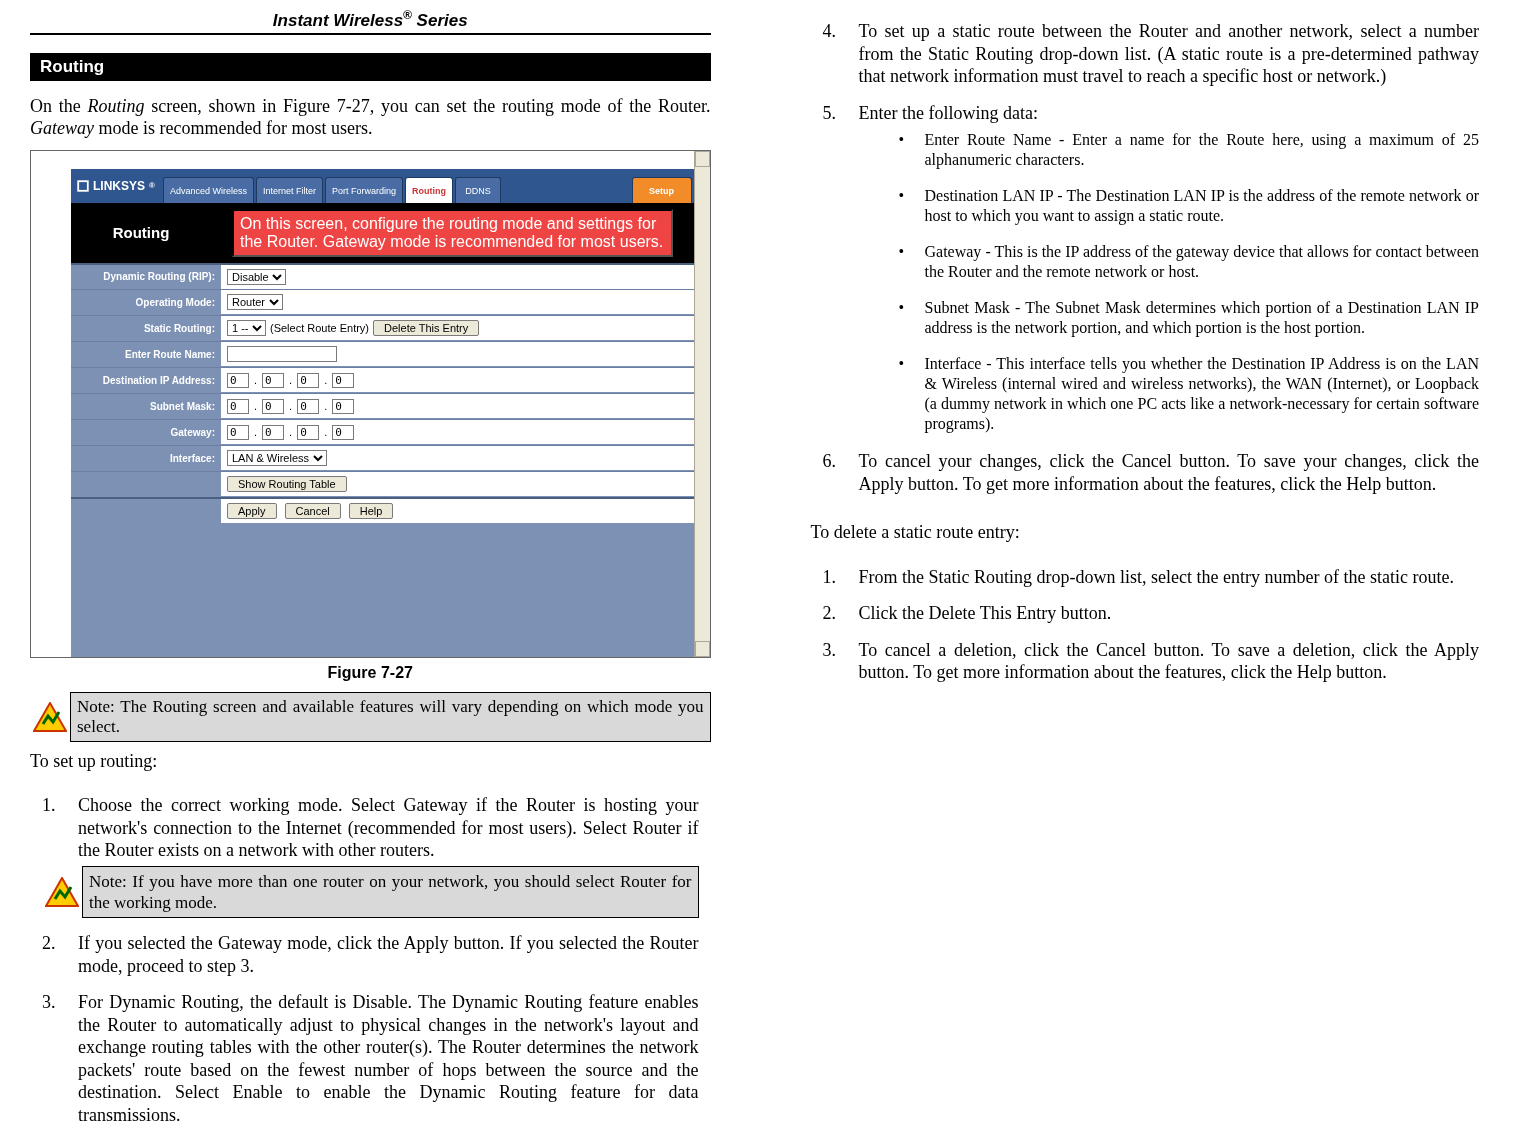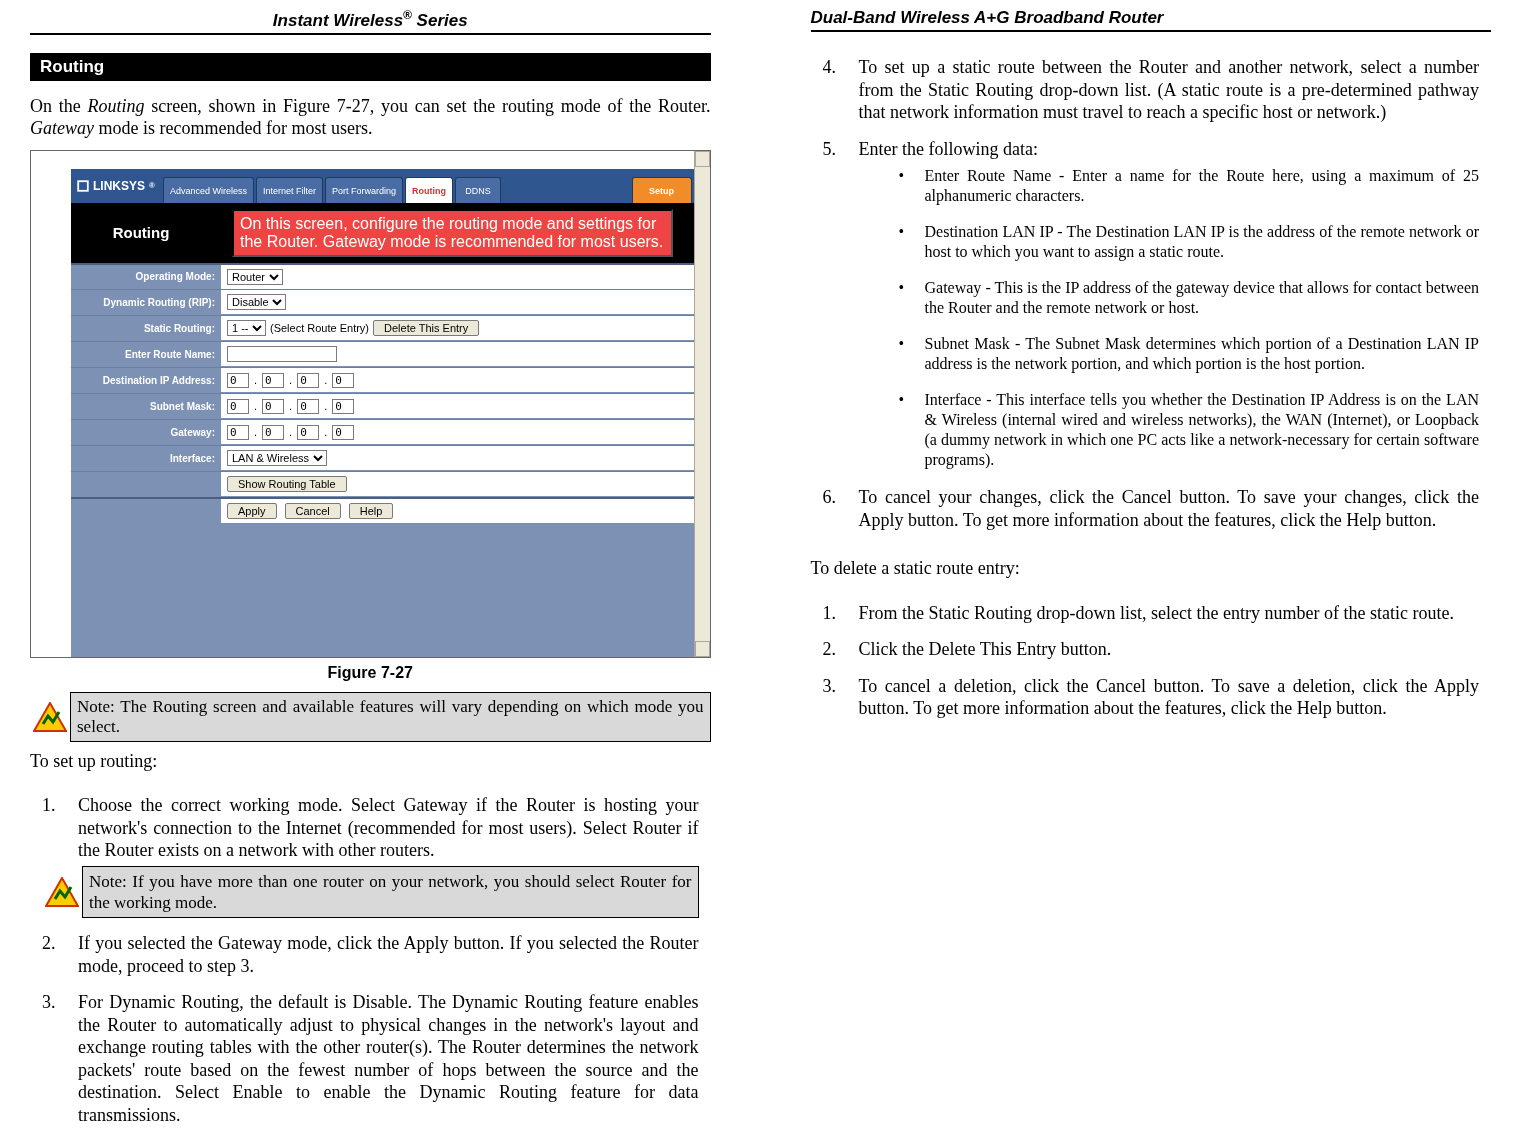--- a/index.html
+++ b/index.html
@@ -271,29 +271,29 @@
           <div class="tab">DDNS</div>
           <div class="tab-spacer"></div>
           <div class="tab setup">Setup</div>
         </div>
         <div class="shot-titlebar">
           <div class="shot-title">Routing</div>
           <div class="shot-desc">On this screen, configure the routing mode and settings for the Router. Gateway mode is recommended for most users.</div>
         </div>
         <div class="shot-body">
           <div class="form-row">
+            <div class="form-label">Dynamic Routing (RIP):</div>
+            <div class="form-cell">
+                <select><option>Disable</option></select>
+              </div>
+          </div>
+          <div class="form-row">
             <div class="form-label">Operating Mode:</div>
             <div class="form-cell">
                 <select><option>Router</option></select>
-              </div>
-          </div>
-          <div class="form-row">
-            <div class="form-label">Dynamic Routing (RIP):</div>
-            <div class="form-cell">
-                <select><option>Disable</option></select>
               </div>
           </div>
           <div class="form-row">
             <div class="form-label">Static Routing:</div>
             <div class="form-cell">
               <select><option>1 --</option></select>
               <span>(Select Route Entry)</span>
               <button class="btn">Delete This Entry</button>
             </div>
           </div>
@@ -399,21 +399,20 @@
       </li>
       <li>
         <span>For </span><span class="italic">Dynamic Routing</span><span>, the default is </span><span class="bold">Disable</span><span>. The Dynamic Routing feature enables the Router to automatically adjust to physical changes in the network's layout and exchange routing tables with the other router(s). The Router determines the network packets' route based on the fewest number of hops between the source and the destination. Select </span><span class="bold">Enable</span><span> to enable the Dynamic Routing feature for data transmissions.</span>
       </li>
     </ol>
 
     <div class="footer">66</div>
   </div>
 
   <div class="page page-right">
-    <div class="header">Dual-Band Wireless A+G Broadband Router</div>
 
     <ol class="ol" start="4" style="counter-reset: item 3">
       <li>
         <span>To set up a static route between the Router and another network, select a number from the </span><span class="italic">Static Routing</span><span> drop-down list. (A static route is a pre-determined pathway that network information must travel to reach a specific host or network.)</span>
       </li>
       <li>
         <span>Enter the following data:</span>
         <ul class="bullets">
           <li><span class="bold">Enter Route Name - </span><span>Enter a name for the Route here, using a maximum of 25 alphanumeric characters.</span></li>
           <li><span class="bold">Destination LAN IP - </span><span>The Destination LAN IP is the address of the remote network or host to which you want to assign a static route.</span></li>

